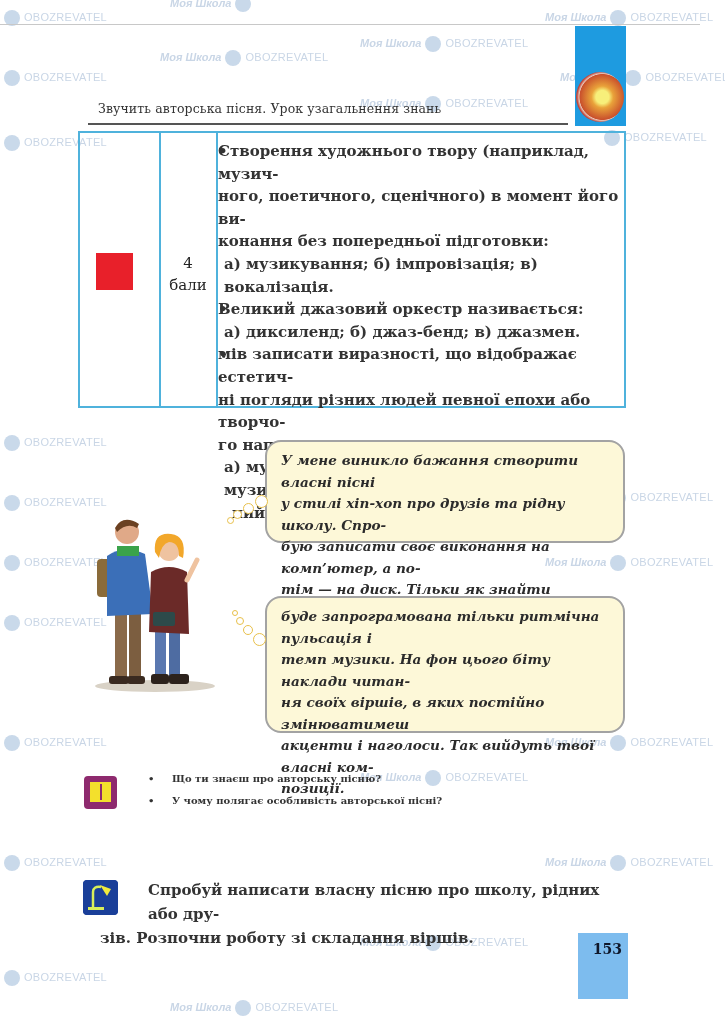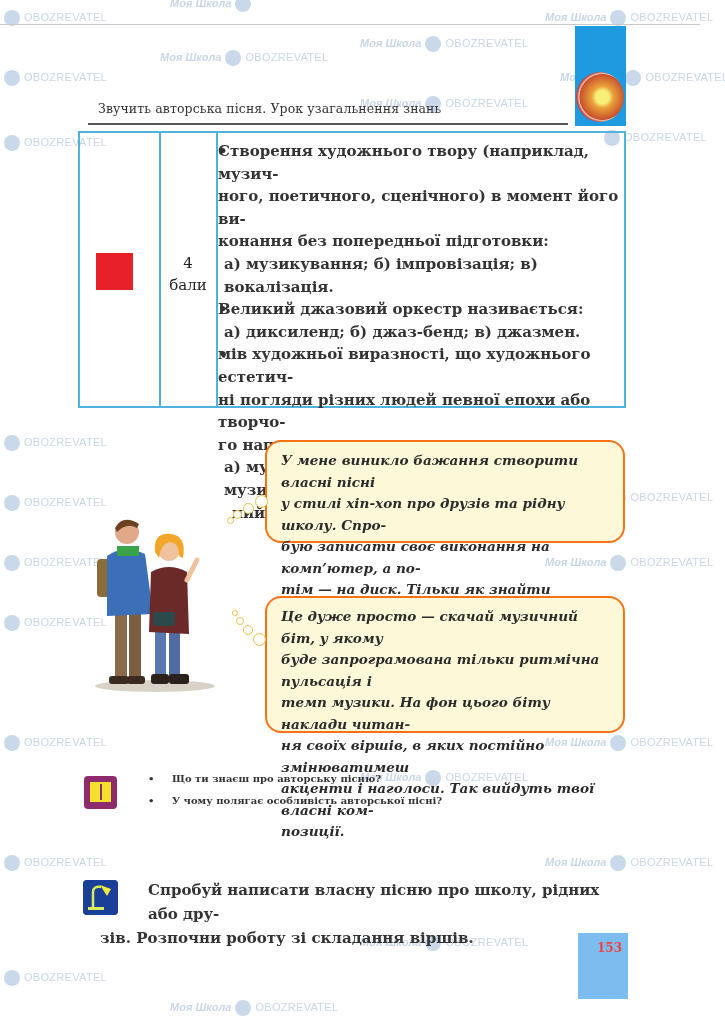--- a/index.html
+++ b/index.html
@@ -15,42 +15,42 @@
 
   .task-table { left:78px; top:131px; width:548px; height:277px; border:2px solid #4fb2dc; box-sizing:border-box; }
   .col-line { position:absolute; top:0; bottom:0; width:2px; background:#4fb2dc; }
   .red-square { left:96px; top:253px; width:37px; height:37px; background:#e8202a; }
   .points { left:160px; top:252px; width:56px; text-align:center; font-size:15px; line-height:22px; color:#222; }
   .task-text { left:218px; top:140px; width:402px; font-size:15px; line-height:22.6px; font-weight:bold; color:#333; }
   .task-text .q { position:relative; }
   .task-text .q::before { content:"•"; position:absolute; left:0; top:0; }
   .task-text .opt { padding-left:6px; }
 
-  .bubble { background:#fdf8d8; border:2px solid #f97316; border-radius:16px; box-sizing:border-box;
+  .bubble { background:#fdf8d8; border:2px solid #a3a3a3; border-radius:16px; box-sizing:border-box;
             font-style:italic; font-weight:bold; font-size:13.6px; line-height:21.5px; color:#2b2b2b; padding:8px 10px 6px 14px; }
   .bubble1 { left:265px; top:440px; width:360px; height:103px; }
   .bubble2 { left:265px; top:596px; width:360px; height:137px; }
   .dot { position:absolute; border:1.5px solid #e8c04a; border-radius:50%; background:#fff; }
 
   .kids { left:93px; top:514px; width:130px; height:180px; }
 
   .icon-book { left:84px; top:776px; width:33px; height:33px; background:#8e2a6e; border-radius:4px; }
   .icon-book .pg { position:absolute; left:6px; top:6px; width:21px; height:20px; background:#f3e02c; }
   .icon-book .mid { position:absolute; left:16px; top:8px; width:2px; height:16px; background:#8e2a6e; }
   .icon-lamp { left:83px; top:880px; width:35px; height:35px; background:#1a3f99; border-radius:4px; }
 
   .questions { left:148px; top:768px; width:470px; font-size:10px; line-height:22.4px; font-weight:bold; color:#333; }
   .questions .q { position:relative; padding-left:24px; }
   .questions .q::before { content:"•"; position:absolute; left:0; top:0; }
 
   .task2 { left:148px; top:878px; width:470px; font-size:15px; line-height:24px; font-weight:bold; color:#333; }
   .task2 .cont { margin-left:-48px; }
 
   .page-num-box { left:578px; top:933px; width:50px; height:66px; background:#7dbcee; }
-  .page-num { left:578px; top:941px; width:44px; text-align:right; font-size:12px; font-weight:bold; color:#ef4444; }
+  .page-num { left:578px; top:941px; width:44px; text-align:right; font-size:14px; font-weight:bold; color:#0f172a; }
 
   .wm { position:absolute; font-family:"Liberation Sans", sans-serif; font-size:11px; color:#c9d6e6; white-space:nowrap; font-style:italic; font-weight:bold; }
   .wm .c { display:inline-block; width:16px; height:16px; border-radius:50%; background:#c9d9ea; vertical-align:middle; margin:0 4px; }
   .wm .o { font-style:normal; font-weight:normal; letter-spacing:0.3px; }
 </style>
 </head>
 <body>
 
 <div class="wm" style="left:0;top:10px;"><span class="c"></span><span class="o">OBOZREVATEL</span></div>
 <div class="wm" style="left:170px;top:-4px;"><span>Моя Школа</span><span class="c"></span></div>
@@ -97,21 +97,21 @@
     <div>Створення художнього твору (наприклад, музич-</div>
     <div>ного, поетичного, сценічного) в момент його ви-</div>
     <div>конання без попередньої підготовки:</div>
   </div>
   <div class="opt">а) музикування; б) імпровізація; в) вокалізація.</div>
   <div class="q">
     <div>Великий джазовий оркестр називається:</div>
   </div>
   <div class="opt">а) диксиленд; б) джаз-бенд; в) джазмен.</div>
   <div class="q">
-    <div>мів художньої виразності, що художнього естетич-</div>
+    <div>мів записати виразності, що відображає естетич-</div>
     <div>ні погляди різних людей певної епохи або творчо-</div>
     <div>го напряму:</div>
   </div>
   <div class="opt">
     <div>а) музичний жанр; б) музичний стиль; в) музич-</div>
     <div style="margin-left:8px;">ний інструмент.</div>
   </div>
 </div>
 
 <div class="abs bubble bubble1">
@@ -119,21 +119,20 @@
   <div>у стилі хіп-хоп про друзів та рідну школу. Спро-</div>
   <div>бую записати своє виконання на комп’ютер, а по-</div>
   <div>тім — на диск. Тільки як знайти фонограму?</div>
 </div>
 <div class="dot" style="left:255px;top:495px;width:11px;height:11px;"></div>
 <div class="dot" style="left:243px;top:503px;width:9px;height:9px;"></div>
 <div class="dot" style="left:233px;top:510px;width:7px;height:7px;"></div>
 <div class="dot" style="left:227px;top:517px;width:5px;height:5px;"></div>
 
 <div class="abs bubble bubble2">
-  <div>Це дуже просто — скачай музичний біт, у якому</div>
   <div>буде запрограмована тільки ритмічна пульсація і</div>
   <div>темп музики. На фон цього біту наклади читан-</div>
   <div>ня своїх віршів, в яких постійно змінюватимеш</div>
   <div>акценти і наголоси. Так вийдуть твої власні ком-</div>
   <div>позиції.</div>
 </div>
 <div class="dot" style="left:253px;top:633px;width:11px;height:11px;"></div>
 <div class="dot" style="left:243px;top:625px;width:8px;height:8px;"></div>
 <div class="dot" style="left:236px;top:617px;width:6px;height:6px;"></div>
 <div class="dot" style="left:232px;top:610px;width:4px;height:4px;"></div>

